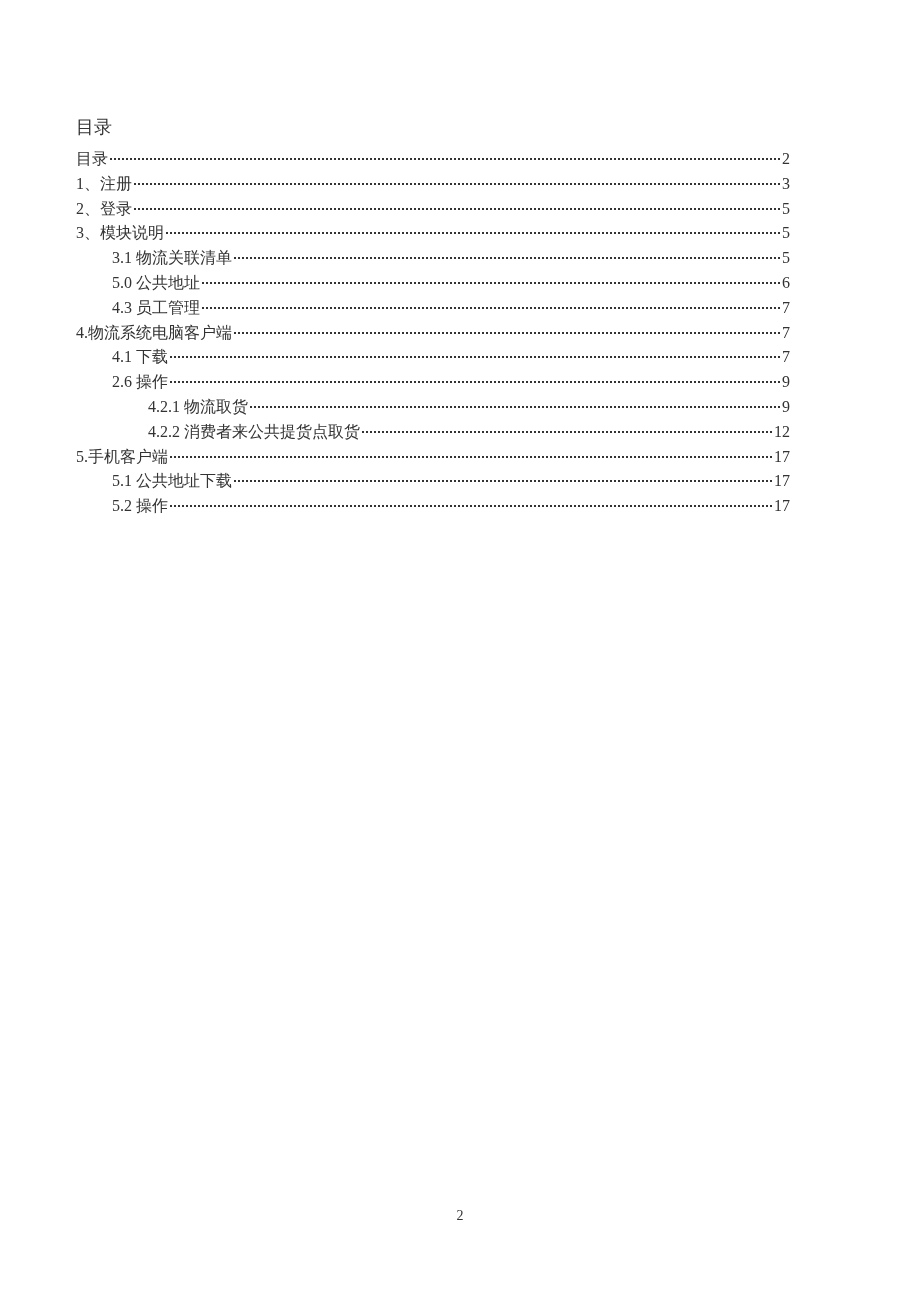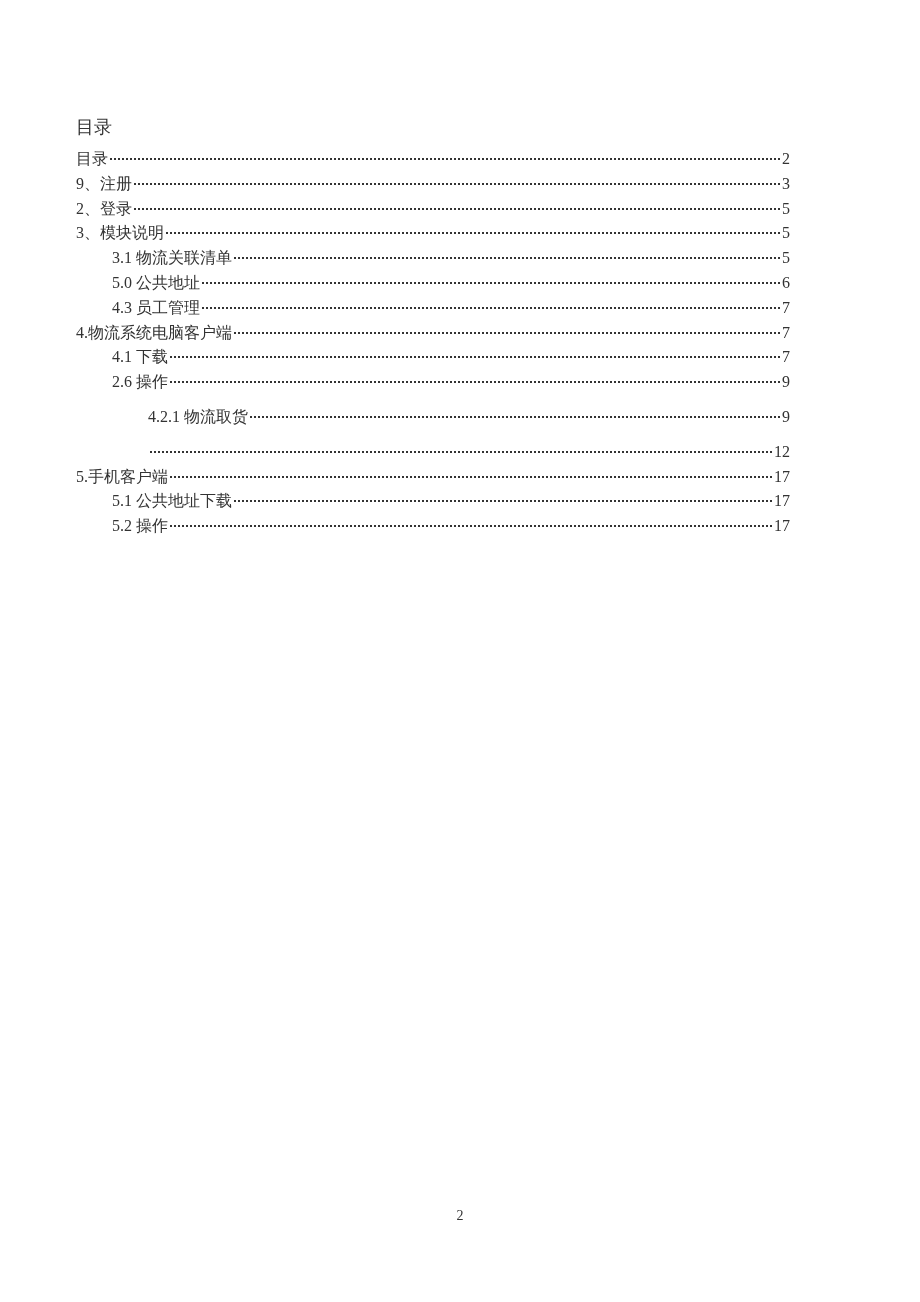--- a/index.html
+++ b/index.html
@@ -43,21 +43,21 @@
       margin: 0 2px;
       position: relative;
       top: -4px;
       min-width: 10px;
     }
     .toc-page {
       flex-shrink: 0;
     }
     .indent-0 { padding-left: 0; }
     .indent-1 { padding-left: 36px; text-align: right; }
-    .indent-2 { padding-left: 72px; margin-top: 10px; }
+    .indent-2 { padding-left: 72px; }
     .page-number {
       position: absolute;
       bottom: 78px;
       left: 0;
       right: 0;
       text-align: center;
       font-size: 14px;
       color: #333;
       font-family: "Times New Roman", serif;
     }
@@ -67,21 +67,21 @@
 
 <div class="page">
   <h1 class="toc-title">目录</h1>
   <ul class="toc-list">
       <li class="toc-entry indent-0">
         <span class="toc-label">目录</span>
         <span class="toc-dots"></span>
         <span class="toc-page">2</span>
       </li>
       <li class="toc-entry indent-0">
-        <span class="toc-label">9、注册</span>
+        <span class="toc-label">1、注册</span>
         <span class="toc-dots"></span>
         <span class="toc-page">3</span>
       </li>
       <li class="toc-entry indent-0">
         <span class="toc-label">2、登录</span>
         <span class="toc-dots"></span>
         <span class="toc-page">5</span>
       </li>
       <li class="toc-entry indent-0">
         <span class="toc-label">3、模块说明</span>
@@ -117,20 +117,21 @@
         <span class="toc-label">2.6 操作</span>
         <span class="toc-dots"></span>
         <span class="toc-page">9</span>
       </li>
       <li class="toc-entry indent-2">
         <span class="toc-label">4.2.1 物流取货</span>
         <span class="toc-dots"></span>
         <span class="toc-page">9</span>
       </li>
       <li class="toc-entry indent-2">
+        <span class="toc-label">4.2.2 消费者来公共提货点取货</span>
         <span class="toc-dots"></span>
         <span class="toc-page">12</span>
       </li>
       <li class="toc-entry indent-0">
         <span class="toc-label">5.手机客户端</span>
         <span class="toc-dots"></span>
         <span class="toc-page">17</span>
       </li>
       <li class="toc-entry indent-1">
         <span class="toc-label">5.1 公共地址下载</span>

